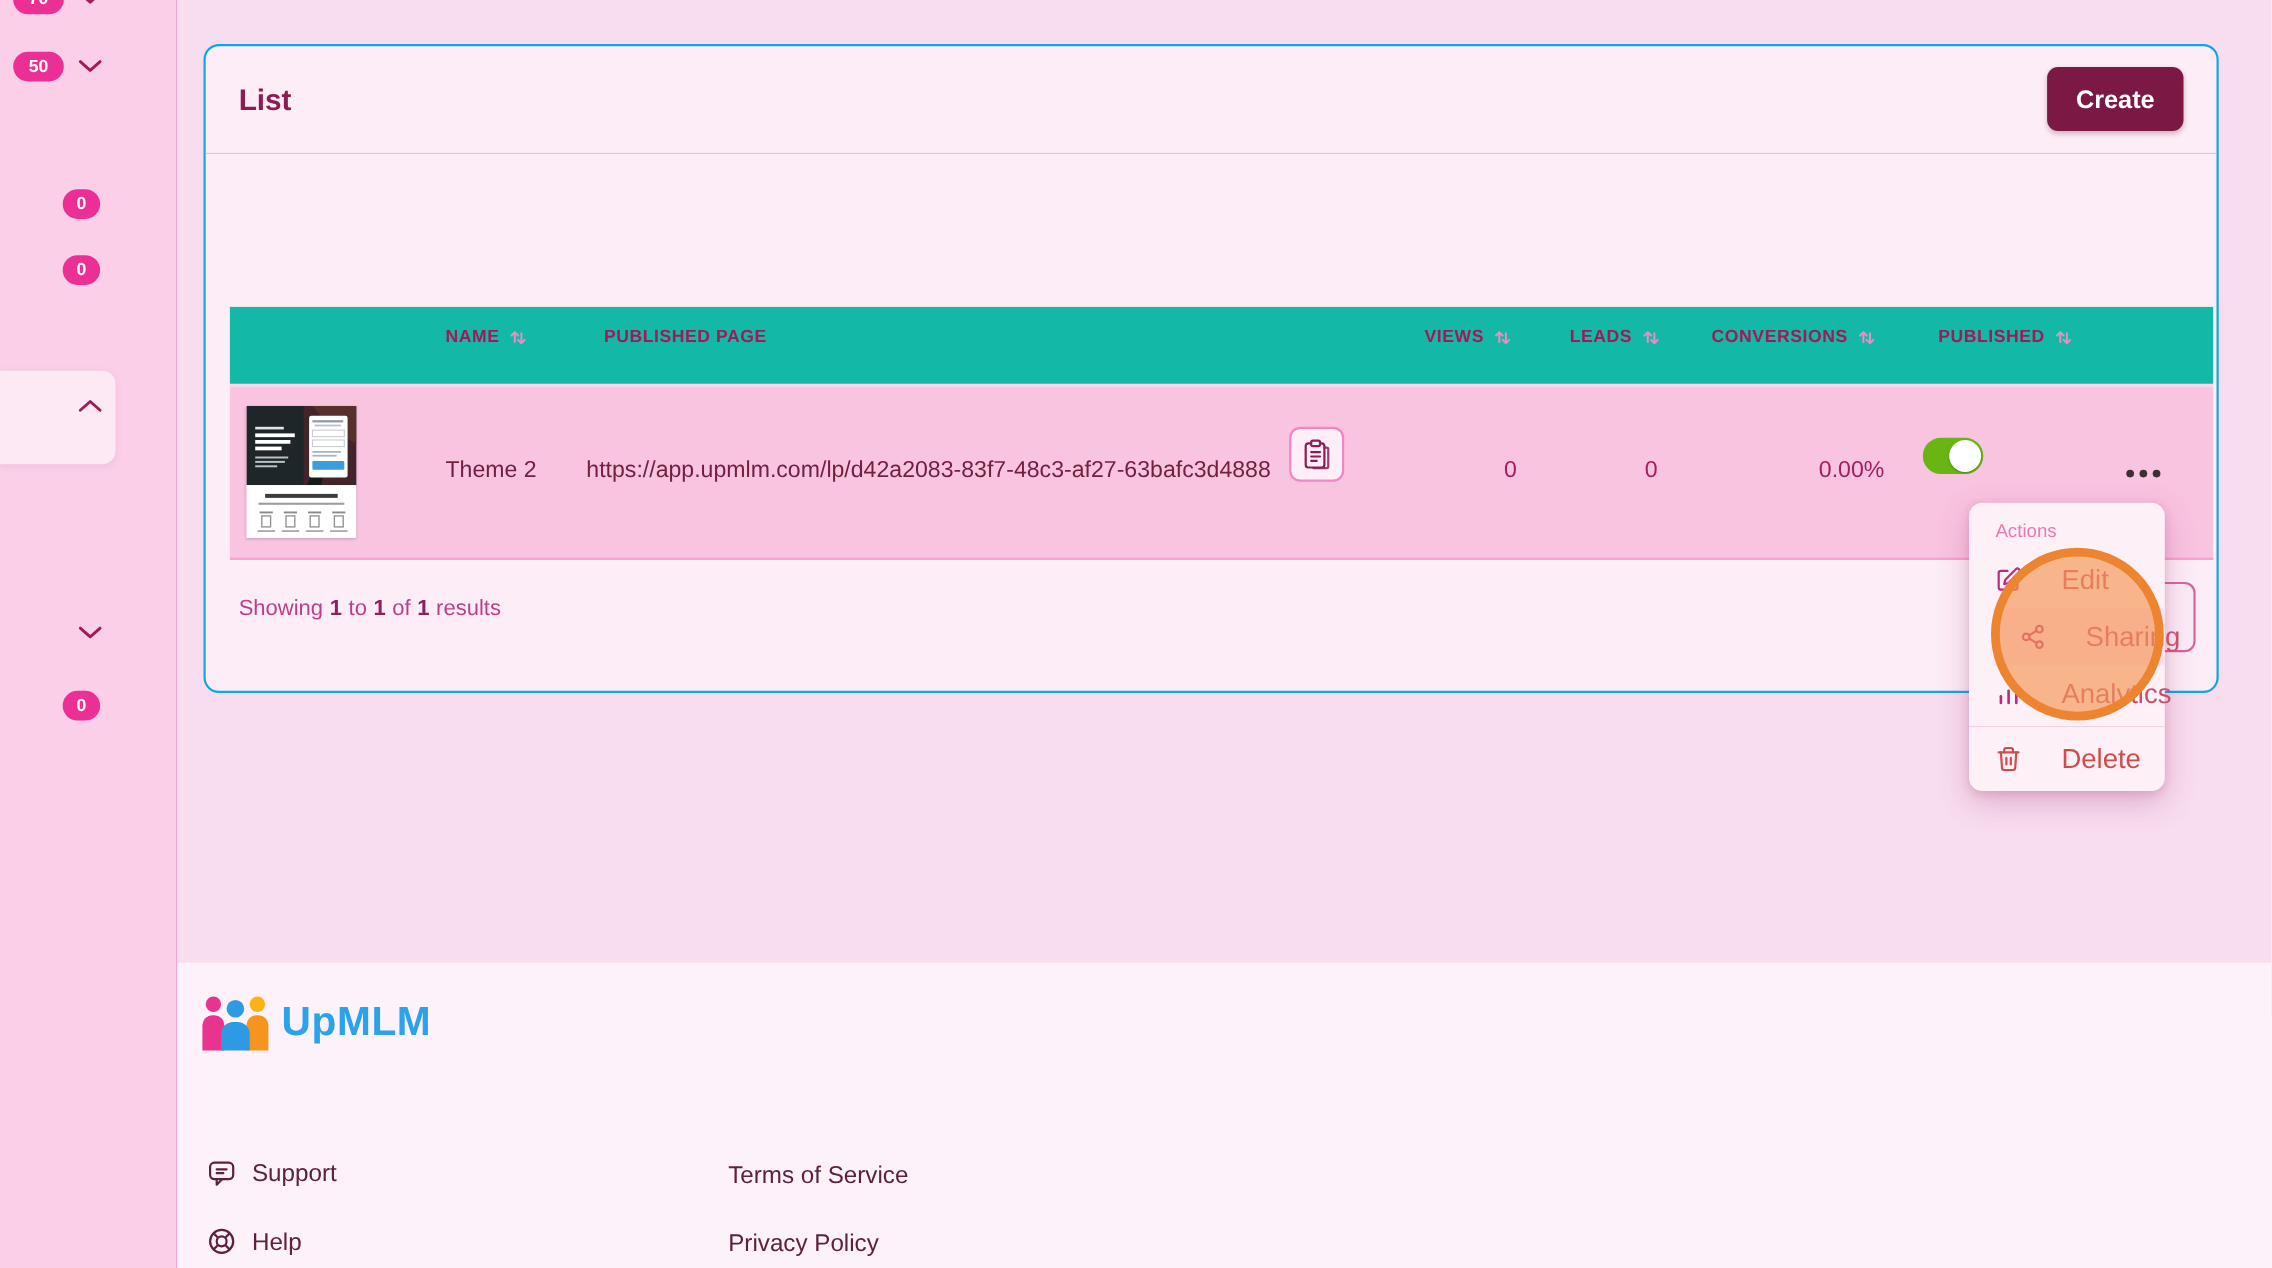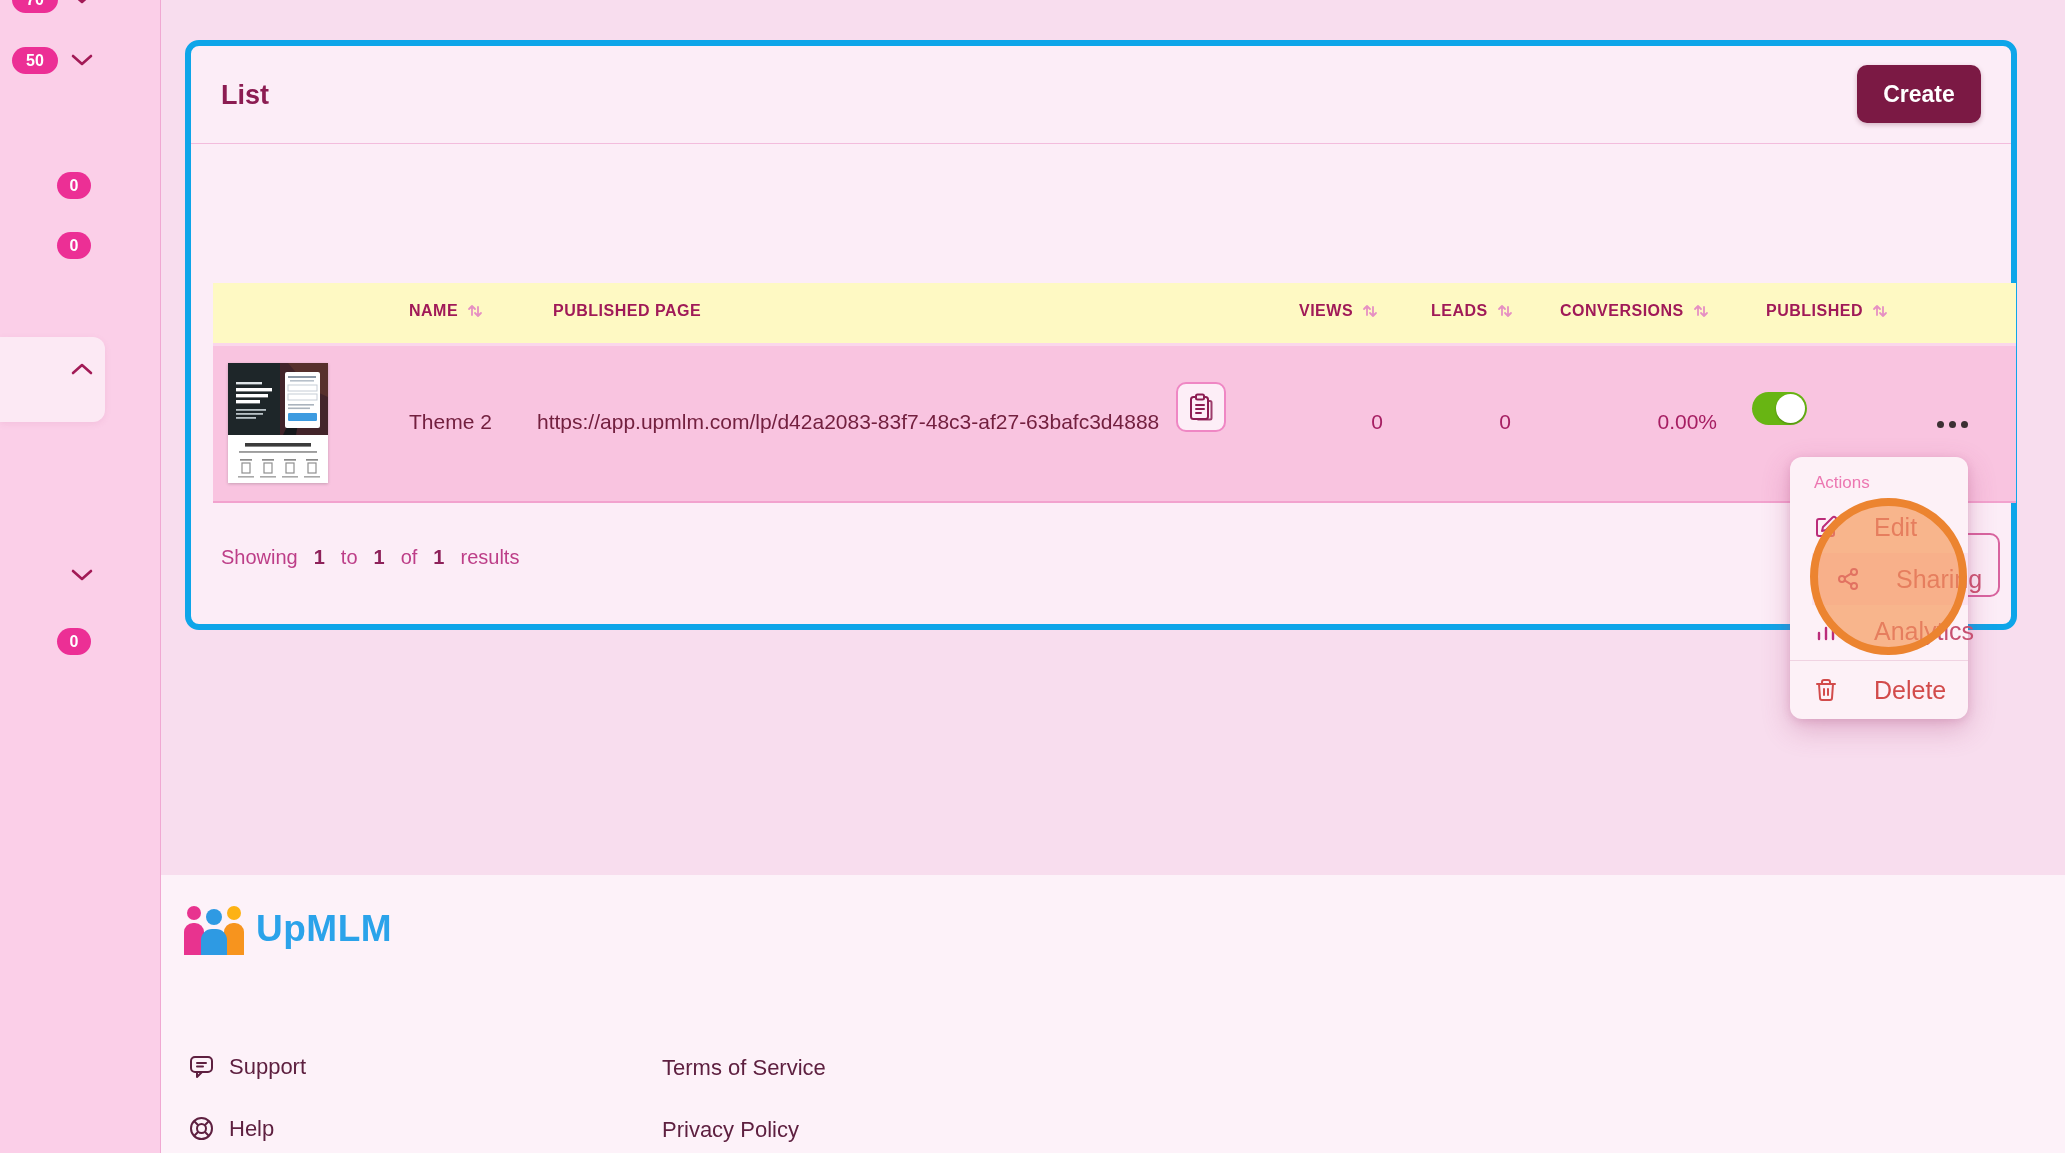--- a/index.html
+++ b/index.html
@@ -12,54 +12,54 @@
              background:#fbcfe8; border-right:1px solid #f0a8d2; z-index:2; }
   .badge { position:absolute; background:#ec2f95; color:#fff; font-weight:bold; font-size:16px;
            border-radius:999px; display:flex; align-items:center; justify-content:center; }
   .chev { position:absolute; width:24px; height:14px; }
   .chev svg { display:block; }
   #sb-panel { position:absolute; left:0; top:337px; width:105px; height:85px;
               background:#fce9f4; border-radius:0 12px 12px 0; box-shadow:0 2px 6px rgba(190,90,150,.12); }
 
   
   #card { position:absolute; left:185px; top:40px; width:1832px; height:590px;
-          background:#fcedf7; border:6px solid #0ea5e9; border-radius:14px; z-index:1; }
+          background:#fcedf7; border:2px solid #0ea5e9; border-radius:14px; z-index:1; }
   #card-header { position:relative; height:98px; border-bottom:1px solid #f3bcdd; }
   #card-title { position:absolute; left:30px; top:34px; font-size:27px; font-weight:bold; color:#8c1c52; }
   #create-btn { position:absolute; right:30px; top:19px; width:124px; height:58px;
                 background:#7b1944; color:#fff; font-weight:bold; font-size:23px;
                 border:none; border-radius:10px; cursor:pointer; box-shadow:0 2px 5px rgba(90,10,45,.25); }
   #search { position:absolute; left:30px; top:138px; width:438px; height:62px;
             background:transparent; border:2px solid #ef87c4; border-radius:10px;
             padding:0 18px; font-size:21px; color:#4a3341; font-family:inherit; }
   #search::placeholder { color:#5c6672; opacity:1; }
 
   
   #table { position:absolute; left:22px; top:237px; width:1803px; }
-  #thead { position:relative; height:60px; background:#fef9c3; }
+  #thead { position:relative; height:70px; background:#14b8a6; }
   .th { position:absolute; top:0; height:56px; display:flex; align-items:center; gap:8px;
         font-size:16px; font-weight:bold; color:#a01a58; letter-spacing:.5px; }
   .sort svg { display:block; }
   #trow { position:relative; height:160px; background:#f9c4e0; border-top:3px solid #fbd7eb;
           border-bottom:2px solid #f2a2ce; }
   #thumb { position:absolute; left:15px; top:17px; width:100px; height:120px; box-shadow:0 1px 3px rgba(0,0,0,.2); }
   .cellname { position:absolute; font-size:21px; color:#73203f; top:64px; }
   .num { position:absolute; top:64px; font-size:21px; color:#a61e62; text-align:right; }
   #copy-btn { position:absolute; left:963px; top:36px; width:50px; height:50px;
               background:#fdeef7; border:2px solid #ef87c4; border-radius:10px;
               display:flex; align-items:center; justify-content:center; cursor:pointer; }
   #toggle { position:absolute; left:1539px; top:46px; width:55px; height:33px;
             background:#68b513; border-radius:17px; cursor:pointer; }
   #toggle .knob { position:absolute; right:2px; top:2px; width:29px; height:29px;
                   background:#fff; border-radius:50%; box-shadow:0 1px 2px rgba(0,0,0,.25); }
   #row-menu-btn { position:absolute; left:1716px; top:68px; width:46px; height:20px;
                   display:flex; align-items:center; justify-content:center; gap:5px; cursor:pointer; }
   #row-menu-btn i { width:7px; height:7px; border-radius:50%; background:#3c3033; }
 
-  #showing { position:absolute; left:30px; top:500px; font-size:20px; color:#bd3e88; display:flex; gap:16px; }
+  #showing { position:absolute; left:30px; top:500px; font-size:20px; color:#bd3e88; display:flex; gap:6px; }
   #showing .n { color:#8e215a; font-weight:bold; }
 
   #page-btn { position:absolute; left:1753px; top:487px; width:56px; height:64px;
               background:#fcedf7; border:2px solid #d8649f; border-radius:10px; z-index:3; cursor:pointer; }
 
   
   #menu { position:absolute; left:1790px; top:457px; width:178px; height:262px;
           background:#fdf1f7; border-radius:12px; z-index:10; padding-top:14px;
           box-shadow:0 10px 28px rgba(165,60,115,.30), 0 2px 8px rgba(165,60,115,.18); }
   #menu-label { padding:2px 0 8px 24px; font-size:17px; color:#ec77b1; }

